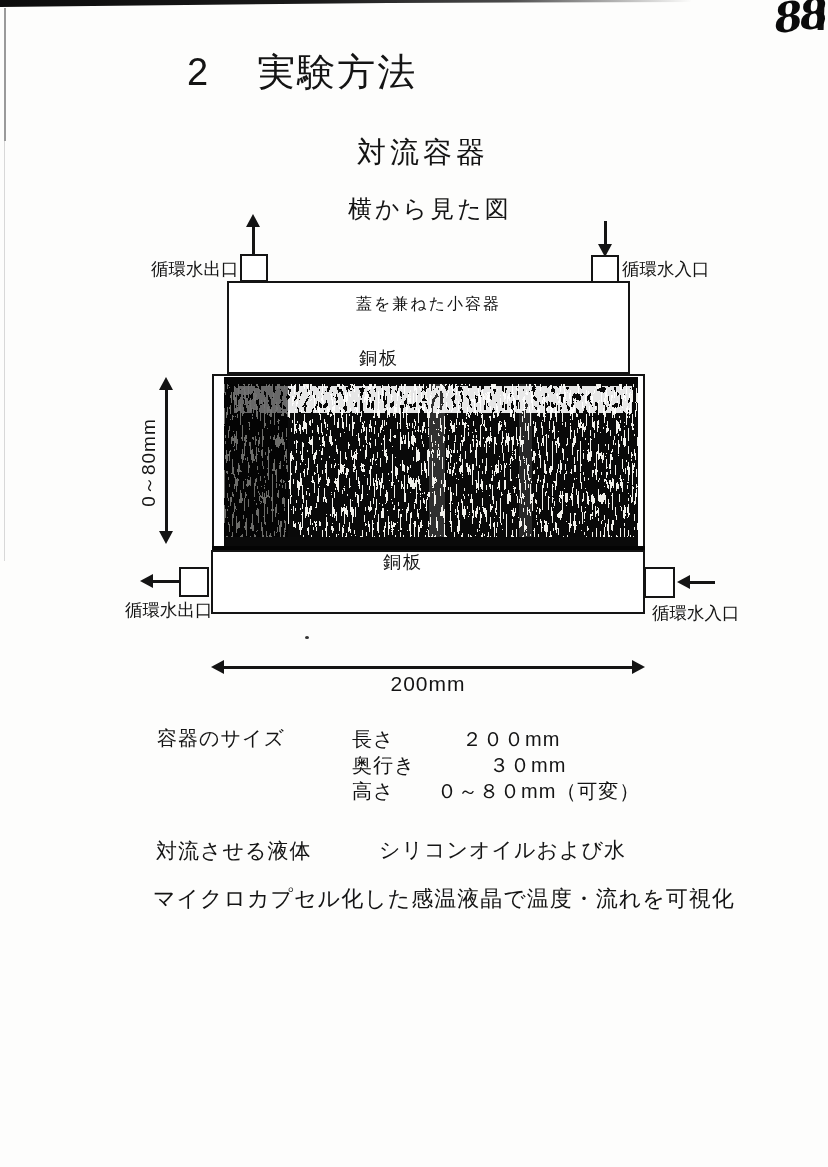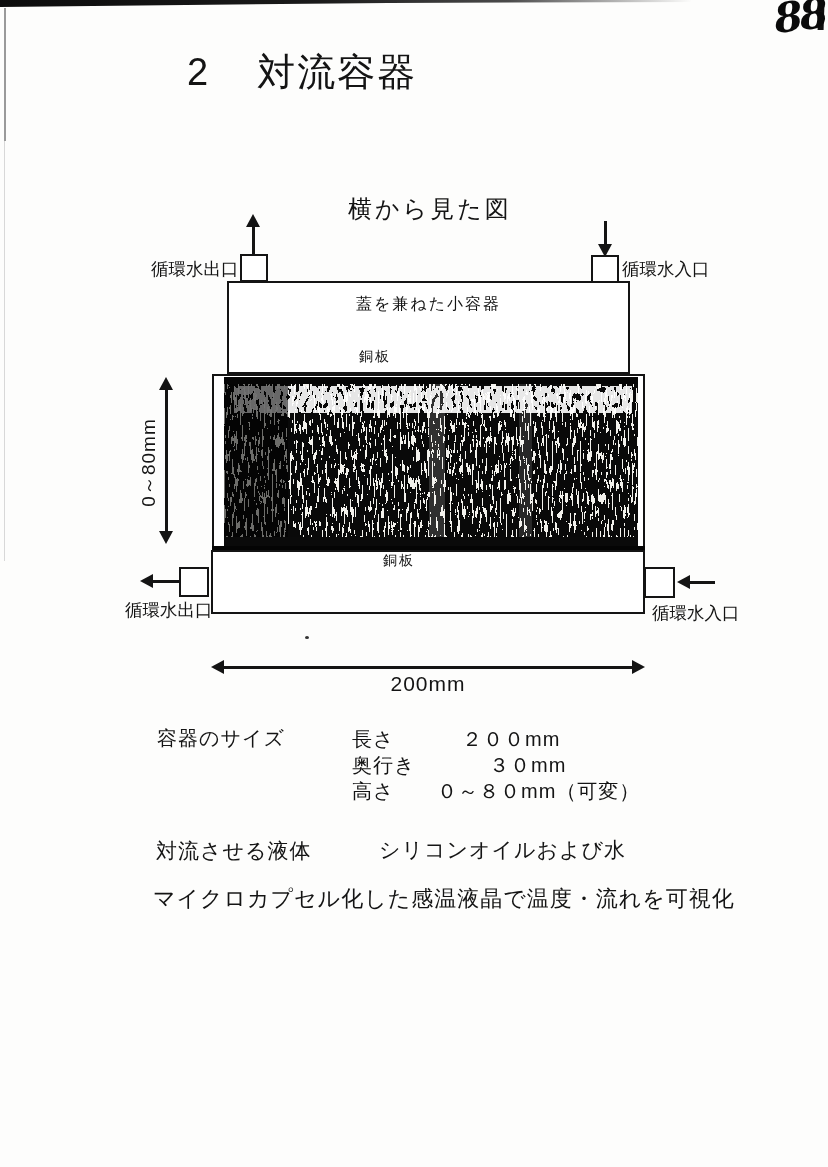--- a/index.html
+++ b/index.html
@@ -24,21 +24,21 @@
   
   .h1{font-size:38px;letter-spacing:2px;}
   .h1-gap{display:inline-block;width:47px;}
   .h2{font-size:29px;letter-spacing:4px;}
   .h3{font-size:24px;letter-spacing:3px;}
   
   .outline{border:2.5px solid #141414;background:#fff;}
   .cellbox{border:2px solid #141414;background:#fff;}
   .port{border:2.5px solid #141414;background:#fff;}
   .dlabel{font-size:17.5px;letter-spacing:0px;}
-  .plate-label{font-size:14px;letter-spacing:2px;}
+  .plate-label{font-size:18px;letter-spacing:2px;}
   .lid-label{font-size:16px;letter-spacing:2px;text-align:center;}
   .shaft-v{width:3px;background:#141414;}
   .shaft-h{height:2.5px;background:#141414;}
   .tri{width:0;height:0;}
   .tri-up{border-left:7px solid transparent;border-right:7px solid transparent;border-bottom:13px solid #141414;}
   .tri-down{border-left:7px solid transparent;border-right:7px solid transparent;border-top:13px solid #141414;}
   .tri-left{border-top:7px solid transparent;border-bottom:7px solid transparent;border-right:13px solid #141414;}
   .tri-right{border-top:7px solid transparent;border-bottom:7px solid transparent;border-left:13px solid #141414;}
   .dim-label{font-size:21px;letter-spacing:1px;text-align:center;margin-top:35px;}
   .vdim-label{font-size:19px;letter-spacing:1px;text-align:center;transform:rotate(-90deg);}
@@ -55,22 +55,23 @@
 <div class="page">
 
   <div class="abs scan-band"></div>
   <div class="abs scan-right-mark"></div>
   <div class="abs scan-left-line"></div>
   <div class="abs scan-left-faint"></div>
   <div class="abs speck" style="left:305px;top:636px;"></div>
 
   <div class="abs handwritten" style="left:774px;top:-8px;">88</div>
 
-  <div class="abs jp h1" style="left:187px;top:52px;"><span>2</span><span class="h1-gap"></span><span>対流容器</span></div>
+  <div class="abs jp h1" style="left:187px;top:52px;"><span>2</span><span class="h1-gap"></span><span>実験方法</span></div>
 
+  <div class="abs jp h2" style="left:357px;top:137px;">対流容器</div>
   <div class="abs jp h3" style="left:348px;top:196px;">横から見た図</div>
 
   <div class="abs tri tri-up" style="left:246px;top:214px;"></div>
   <div class="abs shaft-v" style="left:252px;top:227px;height:28px;"></div>
   <div class="abs port" style="left:240px;top:254px;width:28px;height:28px;"></div>
   <div class="abs jp dlabel" style="left:151px;top:260px;">循環水出口</div>
 
   <div class="abs shaft-v" style="left:604px;top:221px;height:27px;"></div>
   <div class="abs tri tri-down" style="left:598px;top:244px;"></div>
   <div class="abs port" style="left:591px;top:255px;width:28px;height:28px;"></div>

